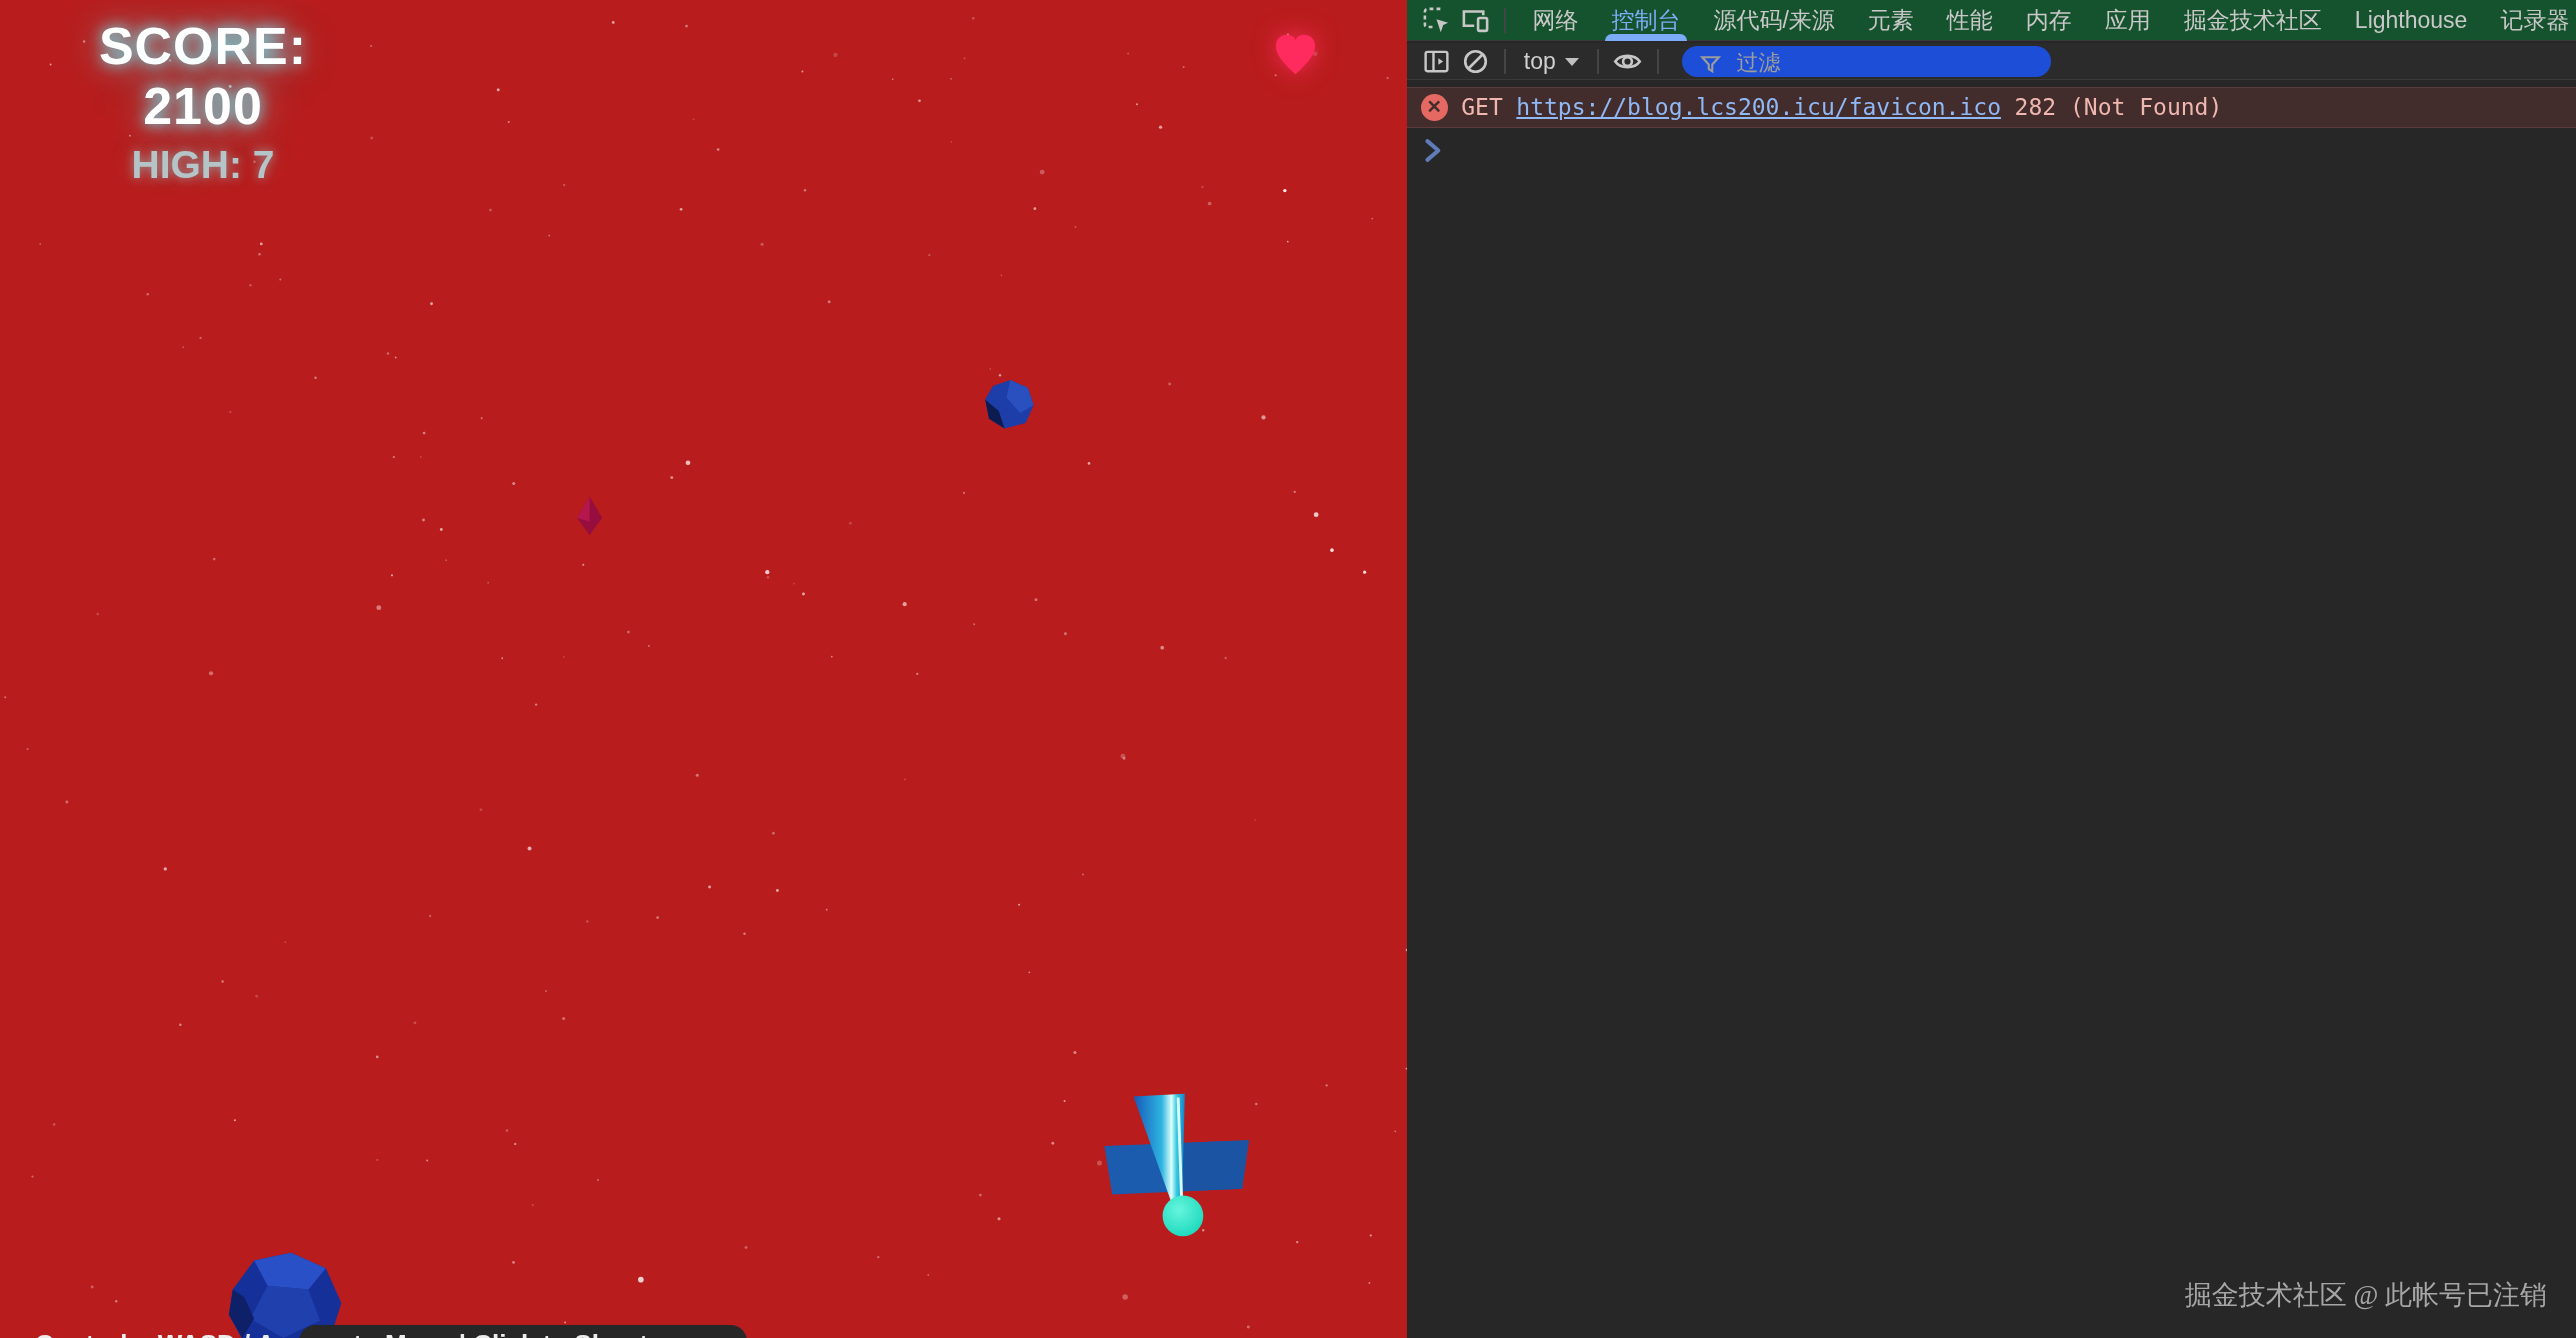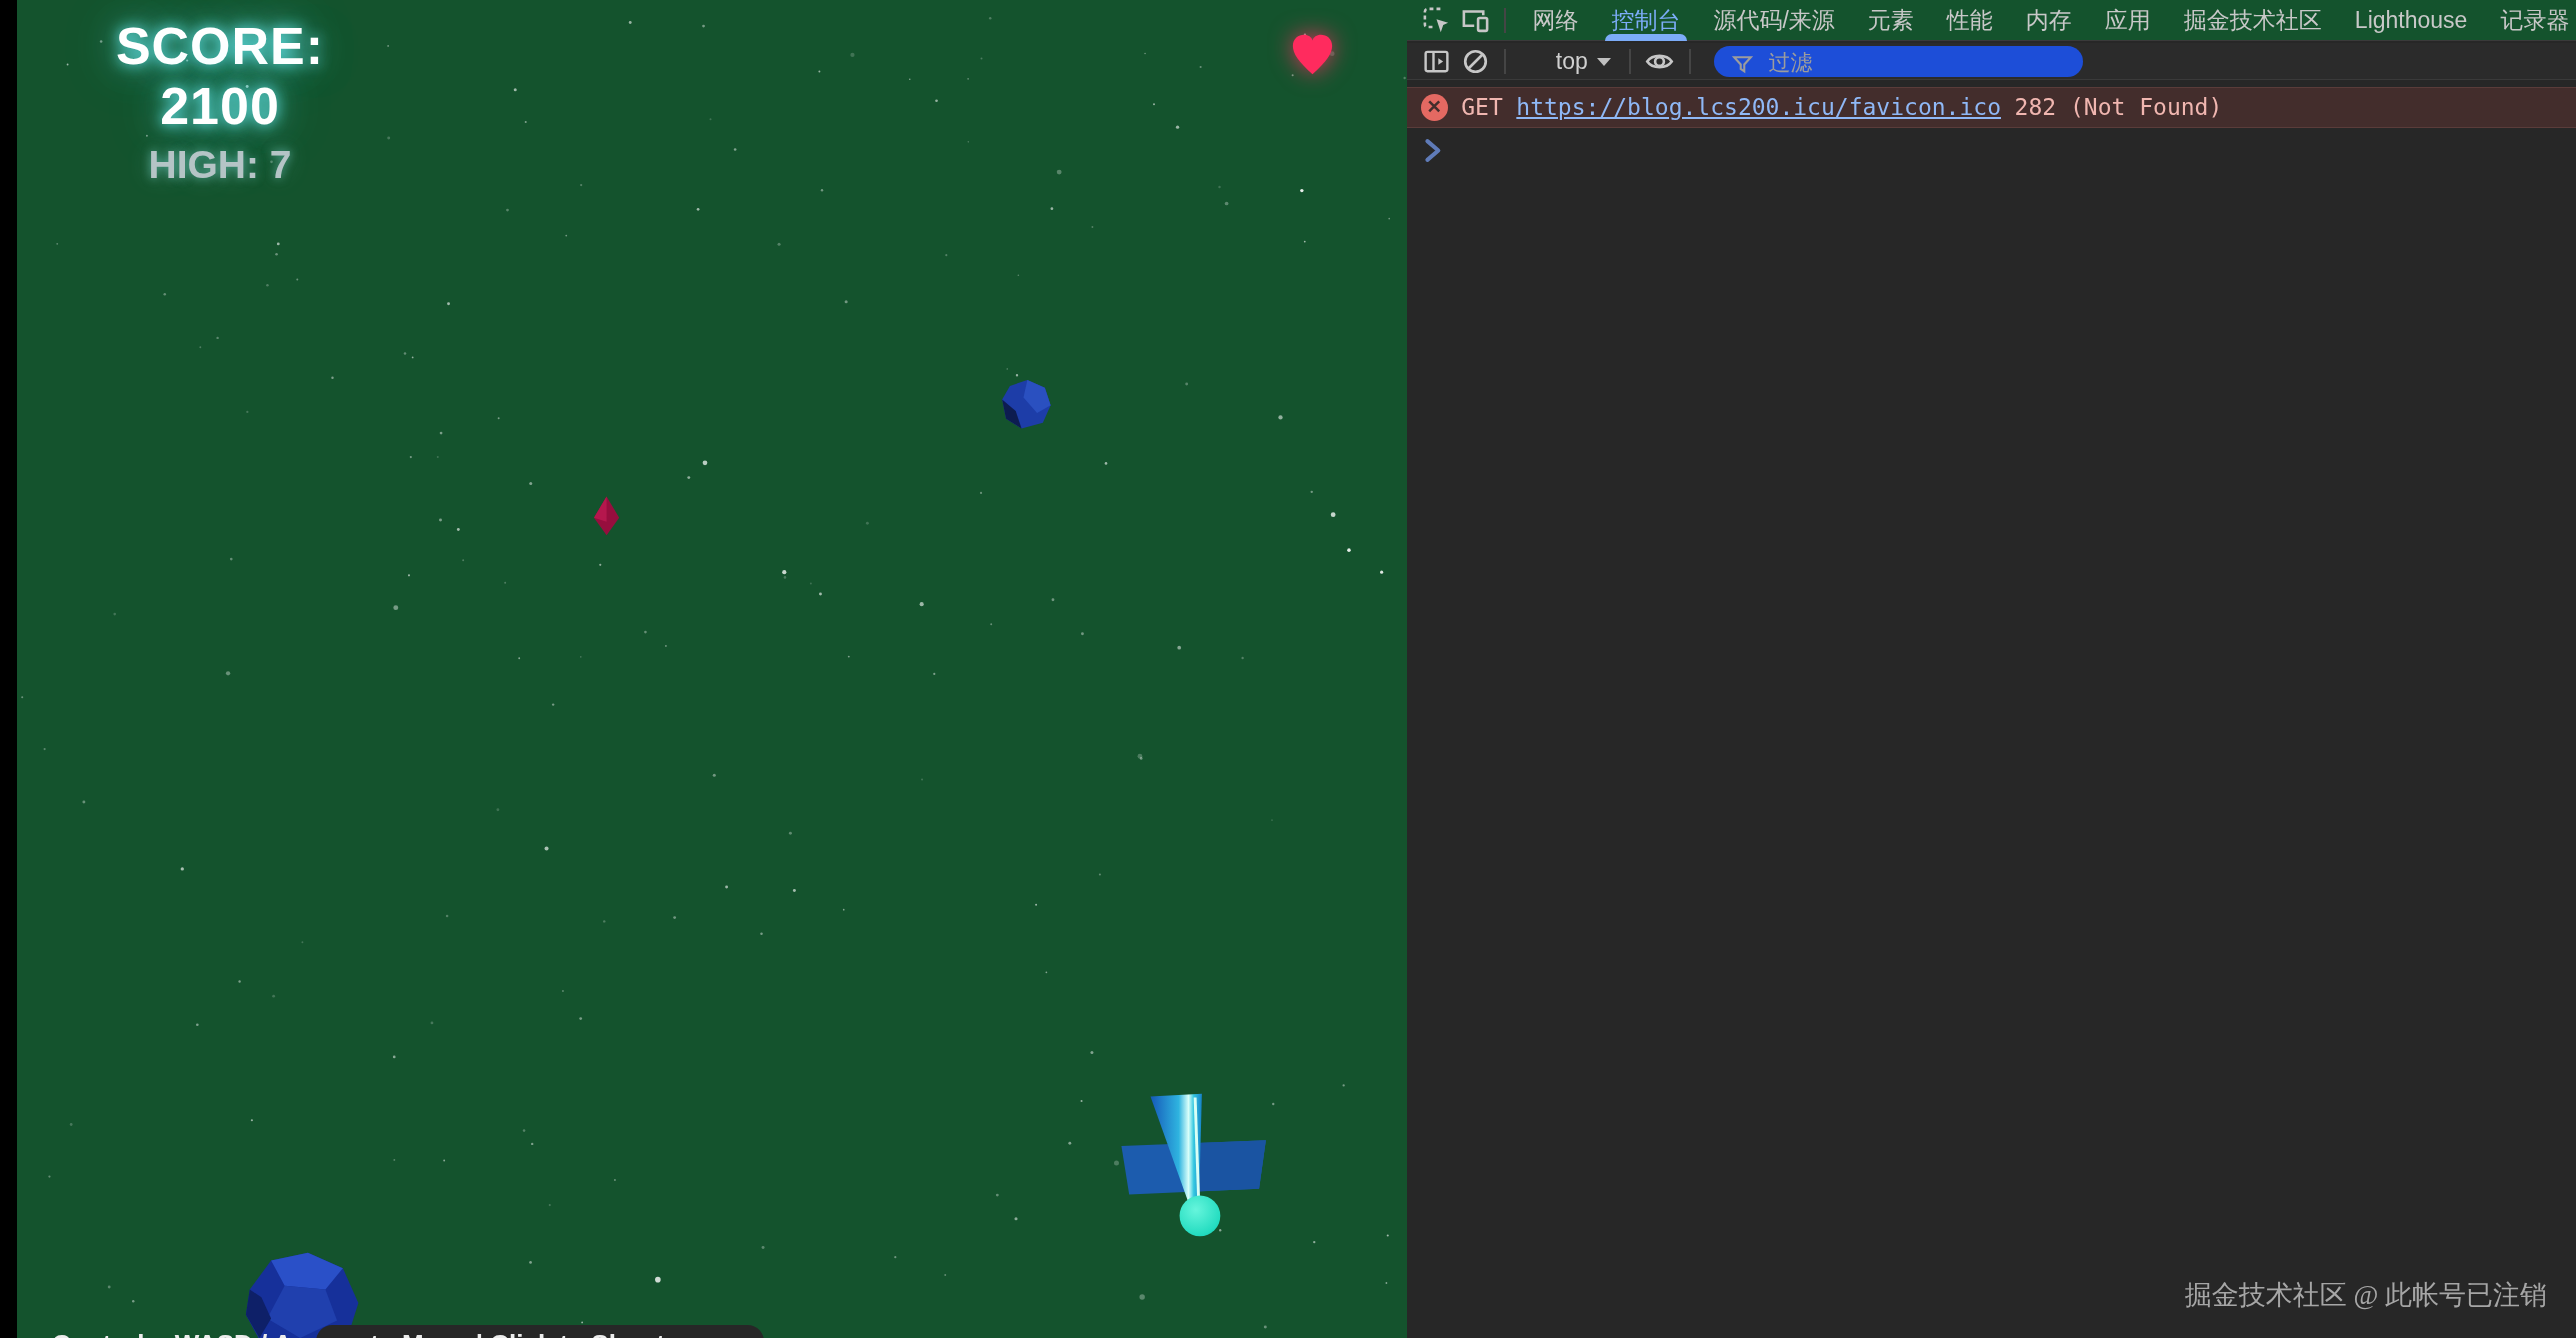--- a/index.html
+++ b/index.html
@@ -1,19 +1,19 @@
 <!DOCTYPE html>
 <html><head>
 <meta charset="utf-8">
 <style>
   html,body{margin:0;padding:0;width:2576px;height:1338px;overflow:hidden;background:#000;
     font-family:"Liberation Sans",sans-serif;-webkit-font-smoothing:antialiased;}
 
   
-  .game{position:absolute;left:0;top:0;width:1407px;height:1338px;background:#14532d;overflow:hidden;margin-left:17px;}
+  .game{position:absolute;left:0;top:0;width:1407px;height:1338px;background:#b91c1c;overflow:hidden;}
   .game svg.canvas{position:absolute;left:0;top:0;}
 
   .hud-score{position:absolute;left:50px;top:15.5px;width:306px;text-align:center;z-index:5;}
   .score-text{font-size:52px;font-weight:bold;color:#ffffff;letter-spacing:1px;
     text-shadow:0 0 13.6px rgba(110,245,255,.95),0 0 33px rgba(110,245,255,.55),0 0 58px rgba(110,245,255,.35);}
   .high-text{margin-top:7.8px;font-size:39px;font-weight:bold;color:#b5c4c6;
     text-shadow:0 0 9.7px rgba(140,230,230,.55),0 0 23px rgba(140,230,230,.3);}
   .hud-level{position:absolute;left:689px;top:27px;z-index:5;font-size:70px;font-weight:bold;color:#ffff2f;letter-spacing:1.9px;
     text-shadow:0 0 15.5px rgba(255,255,40,.95),0 0 43px rgba(255,255,0,.5);}
   .hud-lives{position:absolute;left:1272px;top:33px;z-index:5;filter:drop-shadow(0 0 11.6px rgba(255,45,100,.85));}
@@ -26,21 +26,21 @@
   .dt-tabbar{position:absolute;left:0;top:0;width:100%;height:41px;background:#14532d;border-bottom:1.9px solid #3a3a3a;
     display:flex;align-items:center;padding-left:9.7px;box-sizing:border-box;}
   .icon-btn{width:39px;height:39px;display:flex;align-items:center;justify-content:center;flex:0 0 auto;}
   .vsep{width:1.9px;height:25px;background:#454545;margin:0 9.7px;flex:0 0 auto;}
   .tab{position:relative;height:41px;display:flex;align-items:center;padding:0 16.5px;font-size:23px;color:#c8c8c8;white-space:nowrap;}
   .tab.active{color:#7cacf8;}
   .tab.active::after{content:"";position:absolute;left:9.7px;right:9.7px;bottom:0;height:6.8px;background:#7cacf8;border-radius:6.8px 6.8px 0 0;}
 
   .dt-toolbar{position:absolute;left:0;top:43px;width:100%;height:37px;background:#2b2b2b;border-bottom:1.9px solid #3a3a3a;
     display:flex;align-items:center;padding-left:9.7px;box-sizing:border-box;}
-  .ctx-select{display:flex;align-items:center;gap:9.7px;font-size:23px;color:#d0d0d0;padding:0 7.8px;margin-left:32px;}
+  .ctx-select{display:flex;align-items:center;gap:9.7px;font-size:23px;color:#d0d0d0;padding:0 7.8px;}
   .caret{width:0;height:0;border-left:7.8px solid transparent;border-right:7.8px solid transparent;border-top:8.7px solid #c0c0c0;margin-top:2.9px;}
   .filter-box{display:flex;align-items:flex-end;gap:11.6px;height:31px;width:369px;margin-left:13.6px;
     background:#1d4ed8;border-radius:15.5px;padding:0 15.5px;box-sizing:border-box;}
   .filter-box input{background:transparent;border:none;outline:none;color:#d0d0d0;font-size:22px;width:291px;
     font-family:"Liberation Sans",sans-serif;}
   .filter-box input::placeholder{color:#9d9d9d;opacity:1;}
 
   .dt-console{position:absolute;left:0;top:81px;width:100%;bottom:0;background:#272727;}
   .console-row-error{margin-top:5.8px;min-height:41px;background:#432d2c;border-top:1.9px solid #5a3c3a;border-bottom:1.9px solid #5a3c3a;
     display:flex;align-items:center;gap:13.6px;padding:1.9px 13.6px;box-sizing:border-box;

